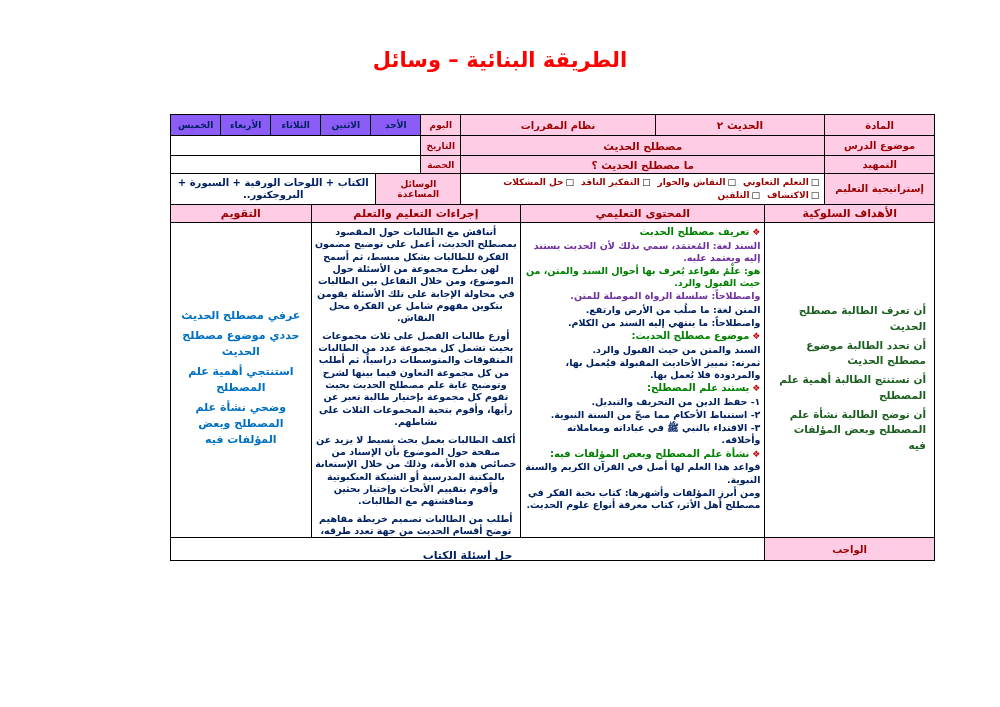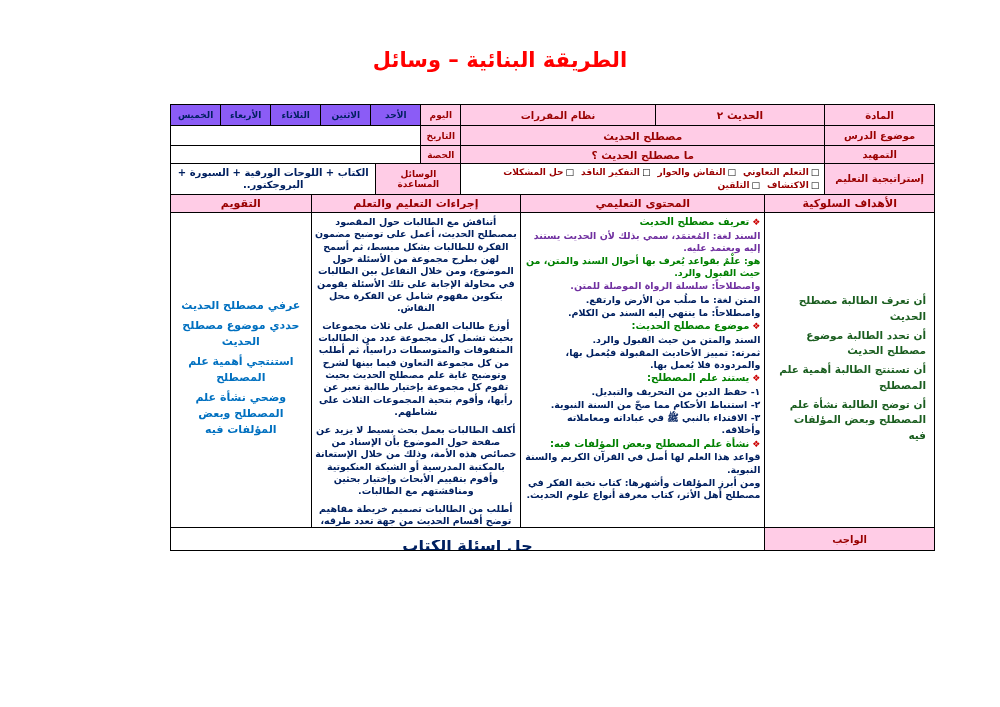--- a/index.html
+++ b/index.html
@@ -4,21 +4,21 @@
 <style>
   :root{
     --title-red:#FF0000; --maroon:#990000; --pink:#FFCCE6; --navy:#002060;
     --green:#008000; --purple:#7030A0; --teal:#0070C0; --obj-green:#1B5E20;
     --marker-red:#CC0000; --border:#000000;
   }
   *{box-sizing:border-box;margin:0;padding:0;}
   html,body{width:1000px;height:707px;}
   body{background:#ffffff;font-family:"DejaVu Sans","Liberation Sans",sans-serif;direction:rtl;overflow:hidden;}
   .page{width:1000px;height:707px;padding-top:48px;}
-  .title{text-align:center;font-size:21px;font-weight:700;color:var(--title-red);margin-bottom:32px;}
+  .title{text-align:center;font-size:21px;font-weight:700;color:var(--title-red);margin-bottom:42px;}
   .sheet{width:765px;margin:0 65px 0 170px;border:1.6px solid var(--border);background:#fff;}
   .row{display:flex;border-bottom:1px solid var(--border);}
   .row:last-child{border-bottom:none;}
   .cell{border-left:1px solid var(--border);display:flex;align-items:center;justify-content:center;overflow:hidden;}
   .row > :last-child{border-left:none;}
   .subrow{display:flex;}
   .subrow .cell:last-child{border-left:none;}
   .h-r1{height:21px}.h-r2{height:20px}.h-r3{height:18px}.h-r4{height:31px}
   .h-colheads{height:18px}.h-main{height:315px}.h-footer{height:22px}
   .w110{width:110px}.w170{width:170px}.w195{width:195px}.w40{width:40px}.w250{width:250px}
@@ -43,21 +43,21 @@
   .marker{color:var(--marker-red);margin-left:3px;font-size:9px;}
   .marker:empty{display:none;}
   .c-g{font-size:10px;}
   .c-g .ctext,.c-g2 .ctext{color:var(--green);text-align:right;}
   .c-p .ctext{color:var(--purple);}
   .c-n .ctext{color:var(--navy);}
   .procedures{font-size:9.5px;font-weight:700;color:var(--navy);text-align:center;line-height:1.3;padding:3px 3px;display:block;}
   .proc{margin-bottom:5px;}
   .evaluation{display:flex;flex-direction:column;justify-content:center;text-align:center;color:var(--teal);font-weight:700;font-size:11px;line-height:1.45;padding:4px;}
   .eval-line{margin-bottom:4px;}
-  .hw{color:var(--navy);font-weight:700;font-size:16px;background:#fff;margin-top:12px;}
+  .hw{color:var(--navy);font-weight:700;font-size:11px;background:#fff;margin-top:12px;}
 </style>
 </head>
 <body>
 
 <div class="page">
   <div class="title">الطريقة البنائية – وسائل</div>
 
   <div class="sheet">
 
     <div class="row h-r1">

